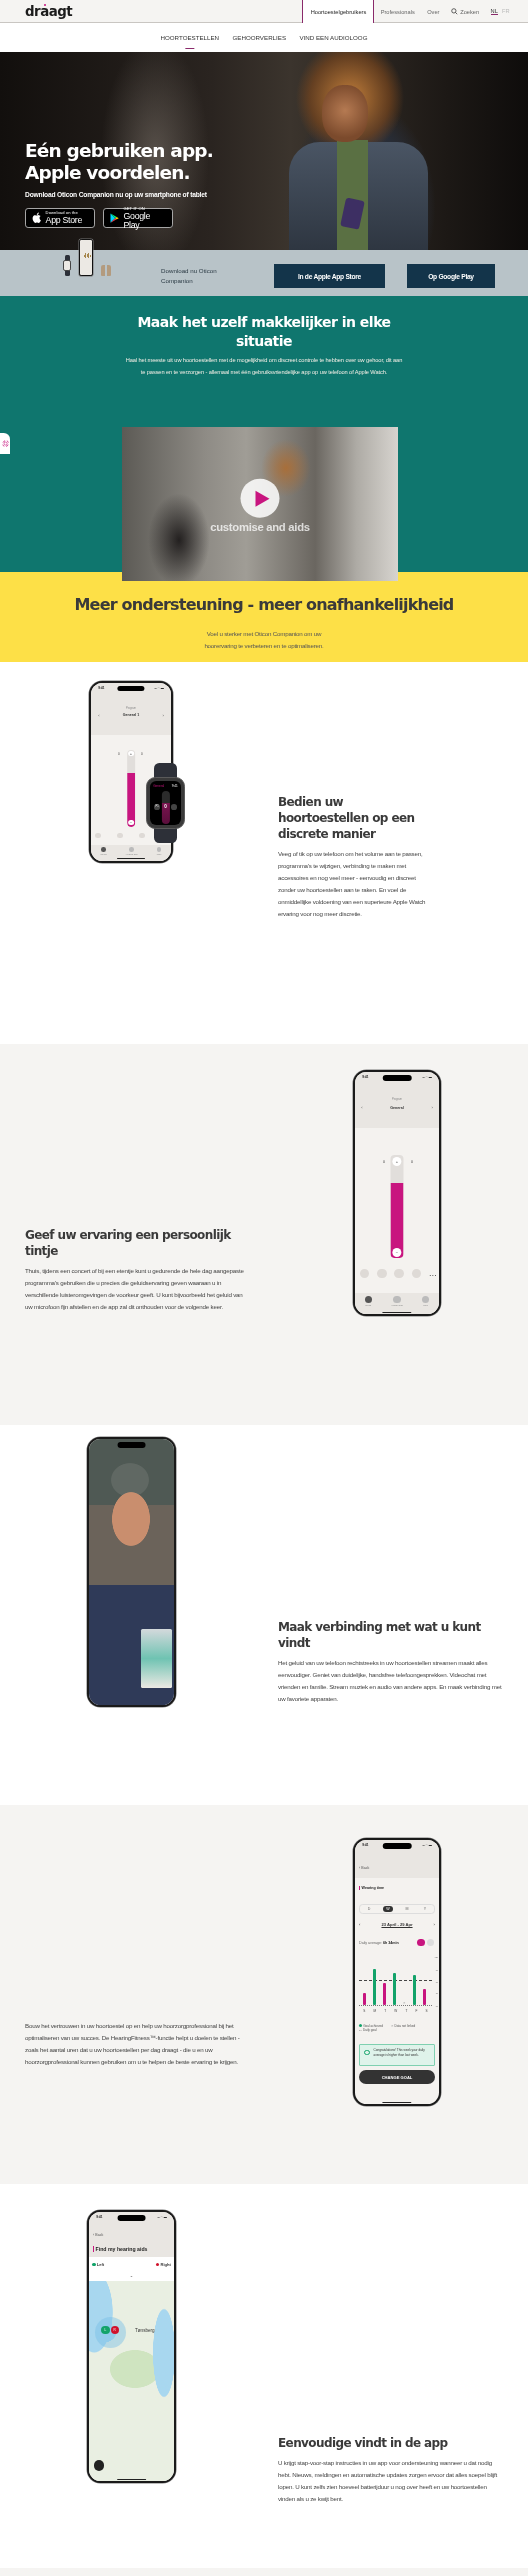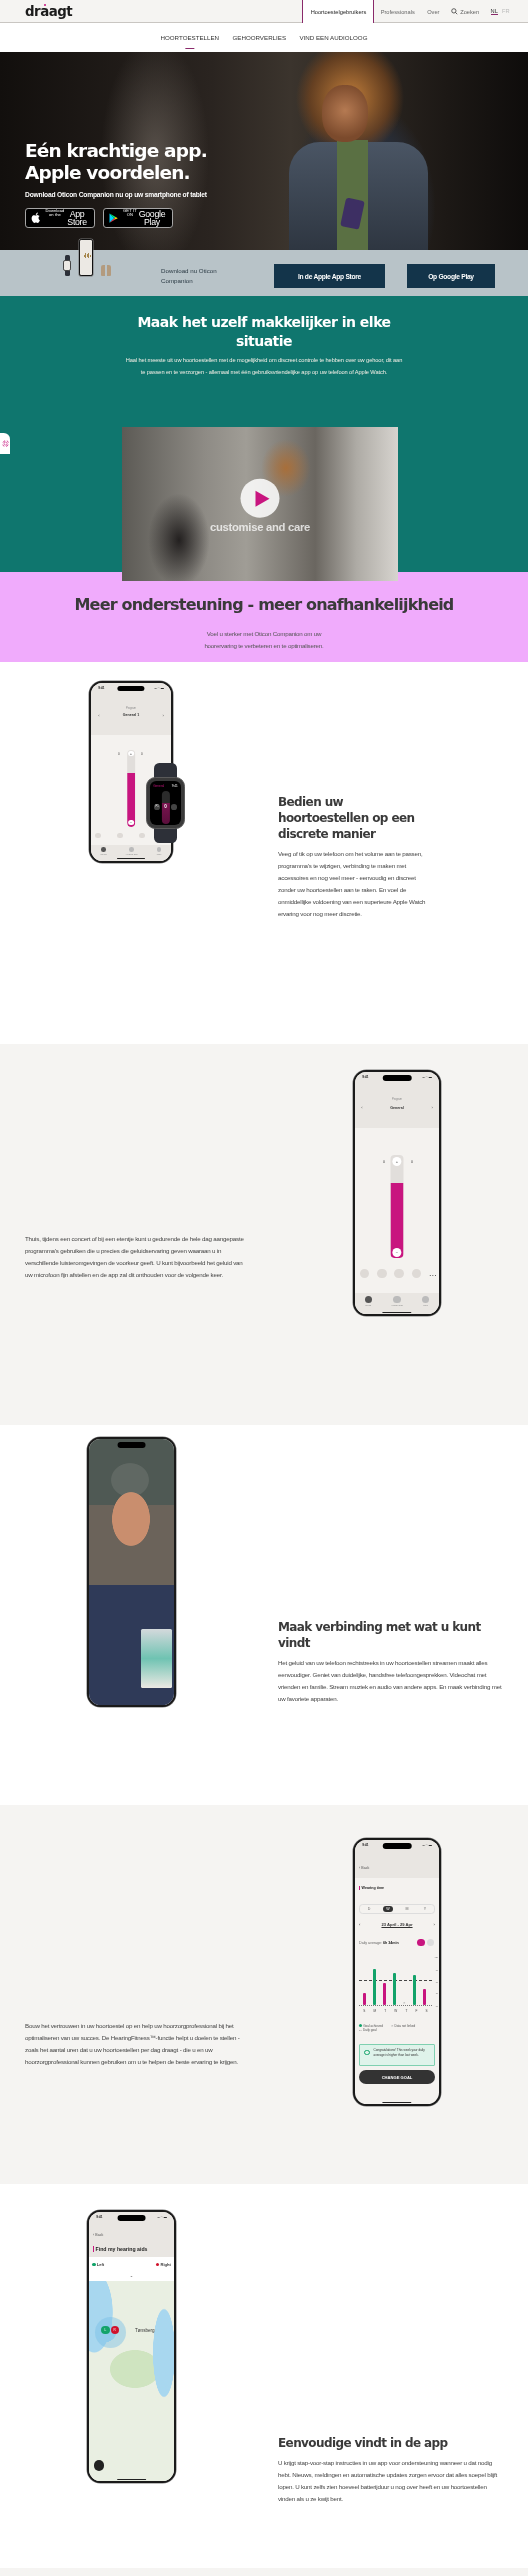--- a/index.html
+++ b/index.html
@@ -32,21 +32,21 @@
   .hero .person-face { position: absolute; left: 322px; top: 33px; width: 46px; height: 57px; border-radius: 45%; background: radial-gradient(circle at 50% 45%, #b57a52, #7b4a2c 70%); }
   .hero .jacket { position: absolute; left: 289px; top: 90px; width: 139px; height: 108px; border-radius: 31px 31px 0 0; background: linear-gradient(180deg, #4a5564, #2e3641); }
   .hero .green-top { position: absolute; left: 337px; top: 88px; width: 31px; height: 111px; background: #5a7043; }
   .hero .phone-in-hand { position: absolute; left: 343px; top: 147px; width: 18.5px; height: 29px; border-radius: 3.1px; background: #3d2f63; transform: rotate(12deg); }
   .hero-content { position: absolute; left: 25px; top: 88px; color: #fff; }
   .hero h1 { font-family: "DejaVu Sans", sans-serif; font-size: 18.5px; line-height: 21.6px; font-weight: bold; letter-spacing: -0.8px; color: #fff; }
   .hero .sub { margin-top: 8.2px; font-size: 6.7px; font-weight: bold; letter-spacing: -0.2px; }
   .store-row { display: flex; gap: 8.2px; margin-top: 9.3px; }
   .store-btn { width: 70px; height: 20.6px; background: #000; border: 0.5px solid #a6a6a6; border-radius: 3.1px; display: flex; align-items: center; padding: 0 5.2px; gap: 4.1px; color: #fff; cursor: pointer; }
   .store-btn .ic { width: 10.3px; height: 12.4px; display: flex; align-items: center; justify-content: center; }
-  .store-btn .txt { display: flex; flex-direction: row; line-height: 1; text-align: center; }
+  .store-btn .txt { display: flex; flex-direction: column; line-height: 1; }
   .store-btn .small { font-size: 4.1px; letter-spacing: 0.1px; }
   .store-btn .big { font-size: 8.8px; letter-spacing: -0.3px; margin-top: 1px; }
 
   
   .dl-banner { height: 46px; background: #b8c3c8; position: relative; }
   .dl-banner .devices { position: absolute; left: 61px; top: -11.3px; width: 67px; height: 52px; }
   .dl-banner .devices .phone { position: absolute; left: 18px; top: 0; width: 14px; height: 37px; border: 1px solid #111; border-radius: 2.1px; background: #ece9e4; }
   .dl-banner .devices .watch { position: absolute; left: 2.1px; top: 16.5px; width: 8.2px; height: 20.6px; }
   .dl-banner .devices .watch .band { position: absolute; left: 1.5px; width: 5.2px; height: 20.6px; background: #2b2f38; border-radius: 1.5px; }
   .dl-banner .devices .watch .face { position: absolute; left: 0; top: 5.2px; width: 8.2px; height: 10.3px; background: #ece9e4; border: 1px solid #444; border-radius: 2.1px; }
@@ -67,21 +67,21 @@
       radial-gradient(ellipse 31px 36px at 164px 41px, rgba(170,110,55,0.95), transparent 80%),
       radial-gradient(ellipse 41px 62px at 57px 113px, rgba(25,22,22,0.9), transparent 75%),
       linear-gradient(90deg, #5c5a55 0%, #8e8b85 30%, #a09d96 45%, #6a6660 70%, #aeaba5 85%, #d7d4cf 100%); }
   .video .play { position: absolute; left: 50%; top: 50%; transform: translate(-50%, -65%); width: 39px; height: 39px; border-radius: 50%; background: rgba(255,255,255,0.85); display: flex; align-items: center; justify-content: center; }
   .video .play-tri { width: 0; height: 0; border-left: 14px solid #c8157f; border-top: 8.2px solid transparent; border-bottom: 8.2px solid transparent; margin-left: 4.1px; }
   .video .caption { position: absolute; left: 0; right: 0; top: 94px; text-align: center; font-size: 11.3px; font-weight: bold; color: rgba(255,255,255,0.75); letter-spacing: -0.3px; }
 
   .feedback-tab { position: absolute; left: 0; top: 433px; width: 10.3px; height: 20.6px; background: #fff; border-radius: 0 6.2px 0 0; display: flex; align-items: center; justify-content: center; cursor: pointer; z-index: 5; }
 
   
-  .intro { height: 90px; background: #f0abfc; text-align: center; padding-top: 23px; }
+  .intro { height: 90px; background: #fde047; text-align: center; padding-top: 23px; }
   .intro h2 { font-family: "DejaVu Sans", sans-serif; font-size: 16px; font-weight: bold; letter-spacing: -0.8px; color: #3a3a3a; line-height: 20.6px; }
   .intro p { margin: 12.4px auto 0; width: 144px; font-size: 6.2px; line-height: 12.4px; color: #555; letter-spacing: -0.2px; }
 
   
   .feature { position: relative; }
   .feature.white { background: #fff; }
   .feature.grey { background: #f5f4f2; }
   .feature h3 { font-family: "DejaVu Sans", sans-serif; font-size: 12px; font-weight: bold; line-height: 16px; letter-spacing: -0.6px; color: #3a3a3a; }
   .feature p { margin-top: 6.2px; font-size: 6.2px; line-height: 12px; color: #444; letter-spacing: -0.2px; }
   .text-block { position: absolute; }
@@ -185,21 +185,21 @@
   </nav>
 </header>
 
 <section class="hero">
   <div class="jacket"></div>
   <div class="green-top"></div>
   <div class="person-face"></div>
   <div class="phone-in-hand"></div>
   <div class="hero-content">
     <h1>
-      <span>Eén krachtige app.</span><br>
+      <span>Eén gebruiken app.</span><br>
       <span>Apple voordelen.</span>
     </h1>
     <div class="sub">Download Oticon Companion nu op uw smartphone of tablet</div>
     <div class="store-row">
       <a class="store-btn">
         <span class="ic">
           <svg width="9.3" height="11.3" viewBox="0 0 18 22">
               <path d="M14.6 11.7c0-2.5 2-3.6 2.1-3.7-1.2-1.7-3-1.9-3.6-1.9-1.5-.2-3 .9-3.7.9-.8 0-2-.9-3.3-.9C4.4 6.1 2.8 7.1 2 8.6c-1.8 3.1-.5 7.6 1.3 10.1.8 1.2 1.8 2.6 3.1 2.5 1.3-.1 1.7-.8 3.2-.8s1.9.8 3.2.8c1.3 0 2.2-1.2 3-2.4.9-1.4 1.3-2.7 1.3-2.8-.1 0-2.5-1-2.5-4.3zM12.2 4.3c.7-.8 1.1-2 1-3.1-1 0-2.2.7-2.9 1.5-.6.7-1.2 1.9-1 3 1.1.1 2.2-.6 2.9-1.4z" fill="#fff"></path>
             </svg>
         </span>
@@ -245,21 +245,21 @@
   </div>
   <div class="label">Download nu Oticon Companion</div>
   <a class="btn apple">In de Apple App Store</a>
   <a class="btn google">Op Google Play</a>
 </section>
 
 <section class="gold">
   <h2>Maak het uzelf makkelijker in elke situatie</h2>
   <p>Haal het meeste uit uw hoortoestellen met de mogelijkheid om discreet controle te hebben over uw gehoor, dit aan te passen en te verzorgen - allemaal met één gebruiksvriendelijke app op uw telefoon of Apple Watch.</p>
   <div class="video">
-    <div class="caption">customise and care</div>
+    <div class="caption">customise and aids</div>
     <div class="play">
       <div class="play-tri"></div>
     </div>
   </div>
 </section>
 
 <div class="feedback-tab">
   <svg width="7.2" height="7.2" viewBox="0 0 14 14">
       <circle cx="7" cy="7" r="3" fill="none" stroke="#c8157f" stroke-width="1.2"></circle>
       <path d="M2 5a5.5 5.5 0 0 1 4-3.5M12 9a5.5 5.5 0 0 1-4 3.5M9.5 1.5A5.5 5.5 0 0 1 12.5 5M1.5 9a5.5 5.5 0 0 0 3 3.5" stroke="#c8157f" stroke-width="1.6" fill="none"></path>
@@ -368,20 +368,21 @@
           <span>Hearing aids</span>
         </div>
       <div>
           <span class="dot" style="width:7.2px;height:7.2px"></span>
           <span>More</span>
         </div>
     </div>
     <div class="home-ind"></div>
   </div>
   <div class="text-block" style="left:25px;top:183px;width:219px;">
+    <h3>Geef uw ervaring een persoonlijk tintje</h3>
     <p>Thuis, tijdens een concert of bij een etentje kunt u gedurende de hele dag aangepaste programma's gebruiken die u precies die geluidservaring geven waaraan u in verschillende luisteromgevingen de voorkeur geeft. U kunt bijvoorbeeld het geluid van uw microfoon fijn afstellen en de app zal dit onthouden voor de volgende keer.</p>
   </div>
 </section>
 
 <section class="feature white" style="height:380px;">
   <div class="phone" style="left:87px;top:12.4px;width:89px;height:270px;">
     <div class="scr-photo" style="background:
       radial-gradient(ellipse 31px 44px at 42px 80px, #c98e6e 60%, transparent 62%),
       radial-gradient(ellipse 46px 41px at 41px 41px, #606863 40%, transparent 42%),
       linear-gradient(180deg, #4f5954 0 25%, #6b635a 25% 55%, #2f3a58 55%);"></div>

